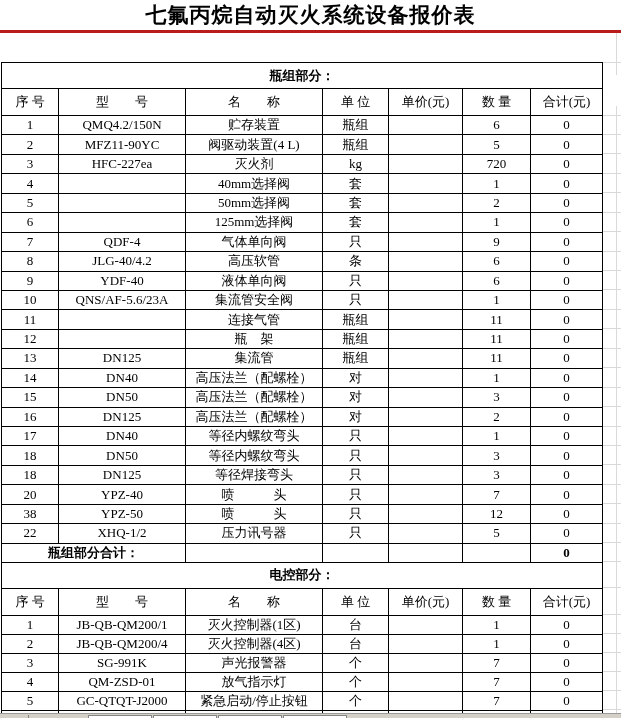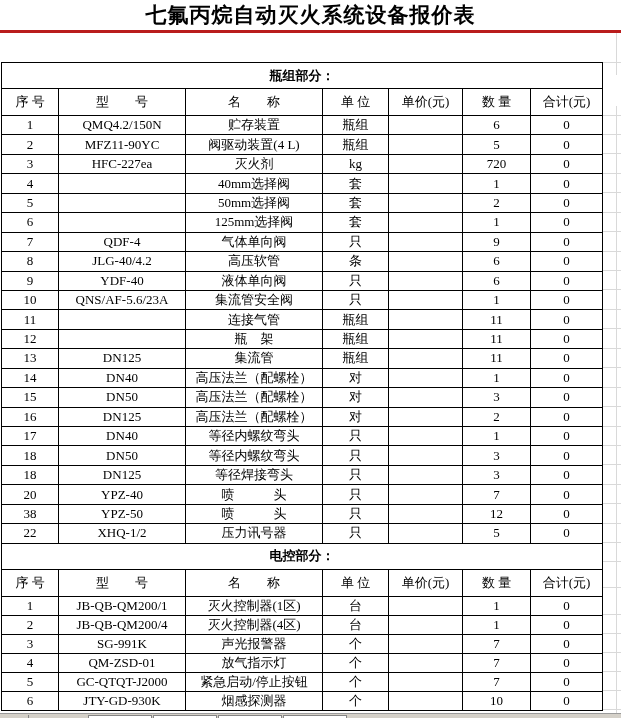--- a/index.html
+++ b/index.html
@@ -281,20 +281,28 @@
           <td>22</td>
           <td>XHQ-1/2</td>
           <td>压力讯号器</td>
           <td>只</td>
           <td></td>
           <td>5</td>
           <td>0</td>
         </tr>
       </tbody>
     <tbody>
+      <tr class="r-total">
+        <td colspan="2" class="lbl">瓶组部分合计：</td>
+        <td></td>
+        <td></td>
+        <td></td>
+        <td></td>
+        <td class="val">0</td>
+      </tr>
       <tr class="r-sec">
         <td colspan="7">电控部分：</td>
       </tr>
       <tr class="r-head" id="electric-header-row">
           <td>序 号</td>
           <td>型　　号</td>
           <td>名　　称</td>
           <td>单 位</td>
           <td>单价(元)</td>
           <td>数 量</td>

